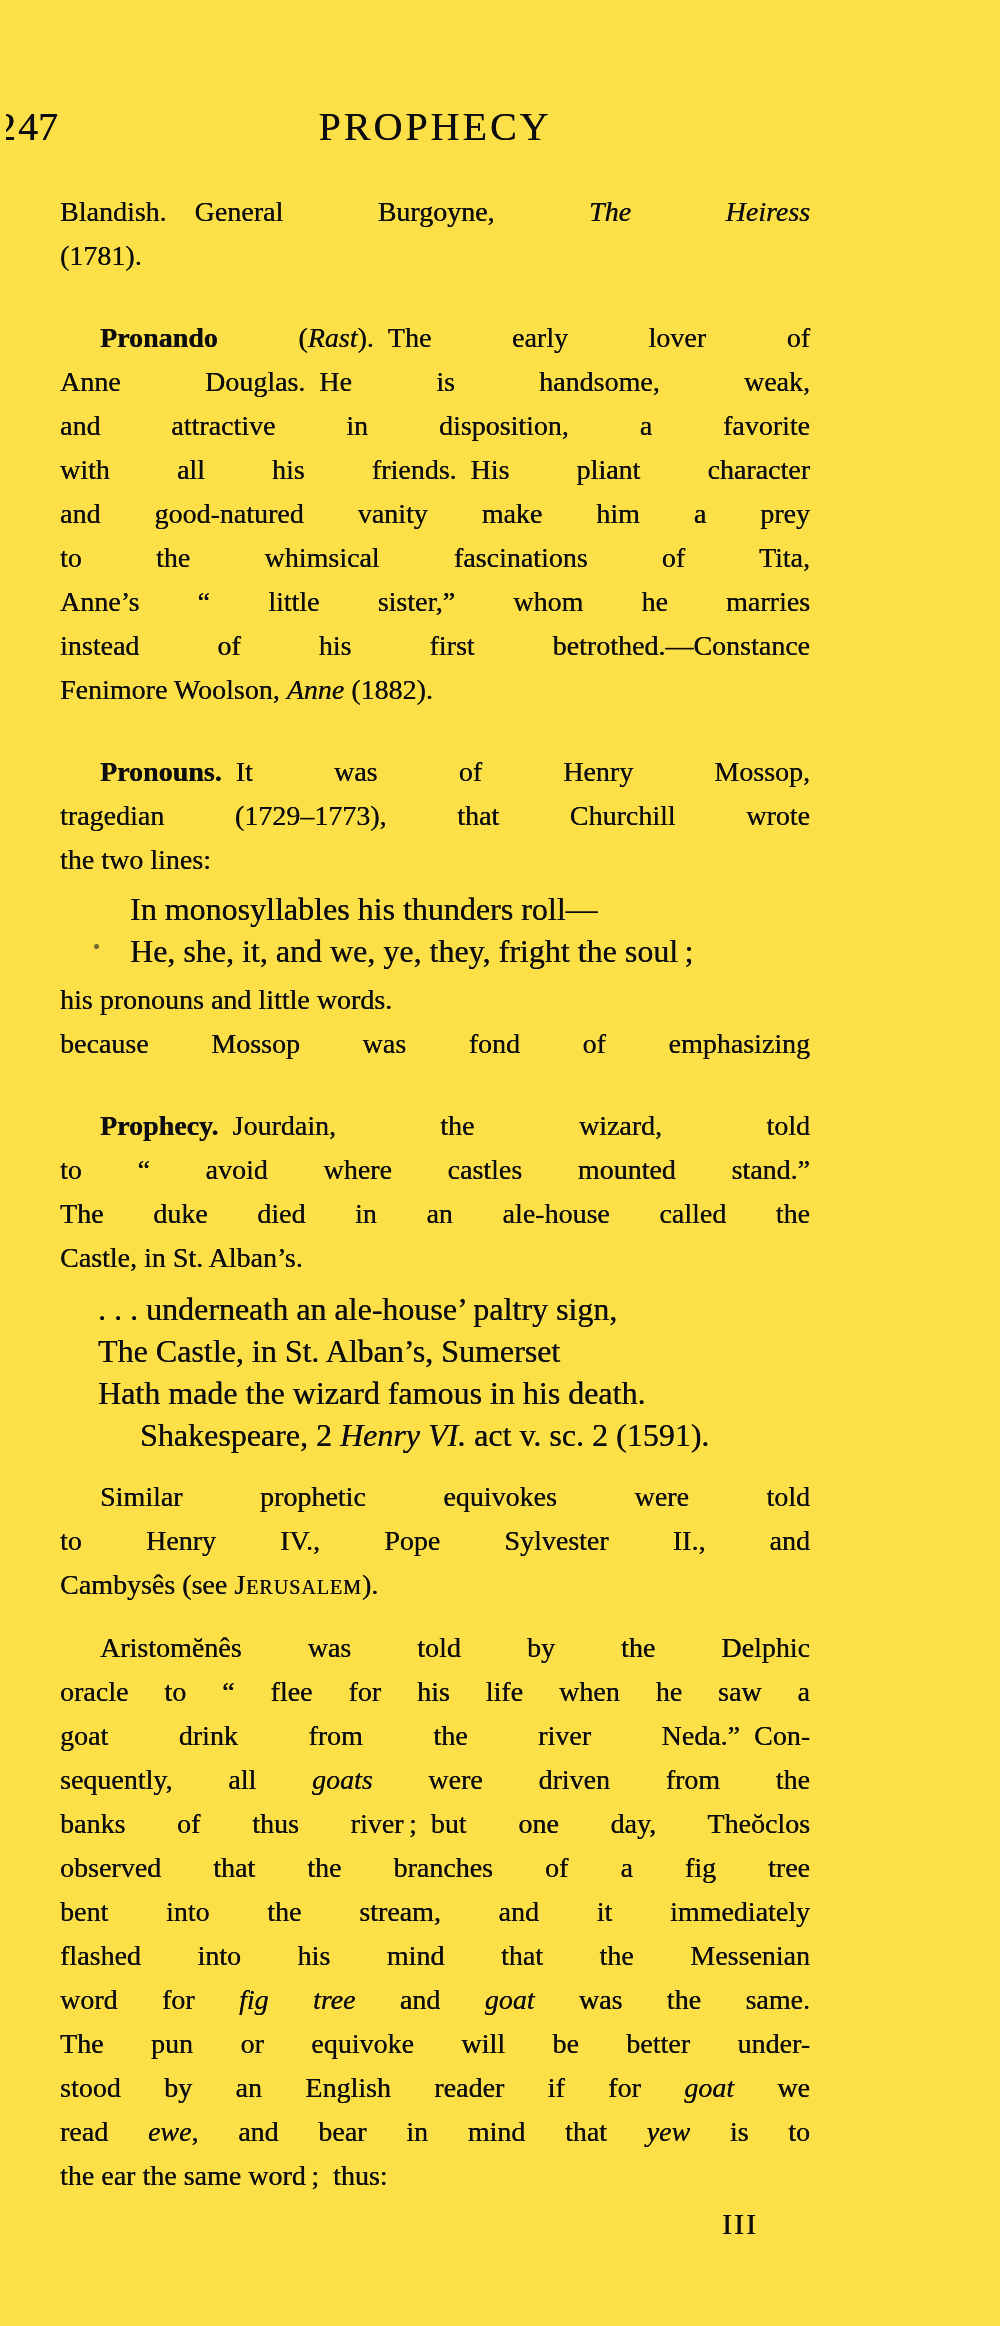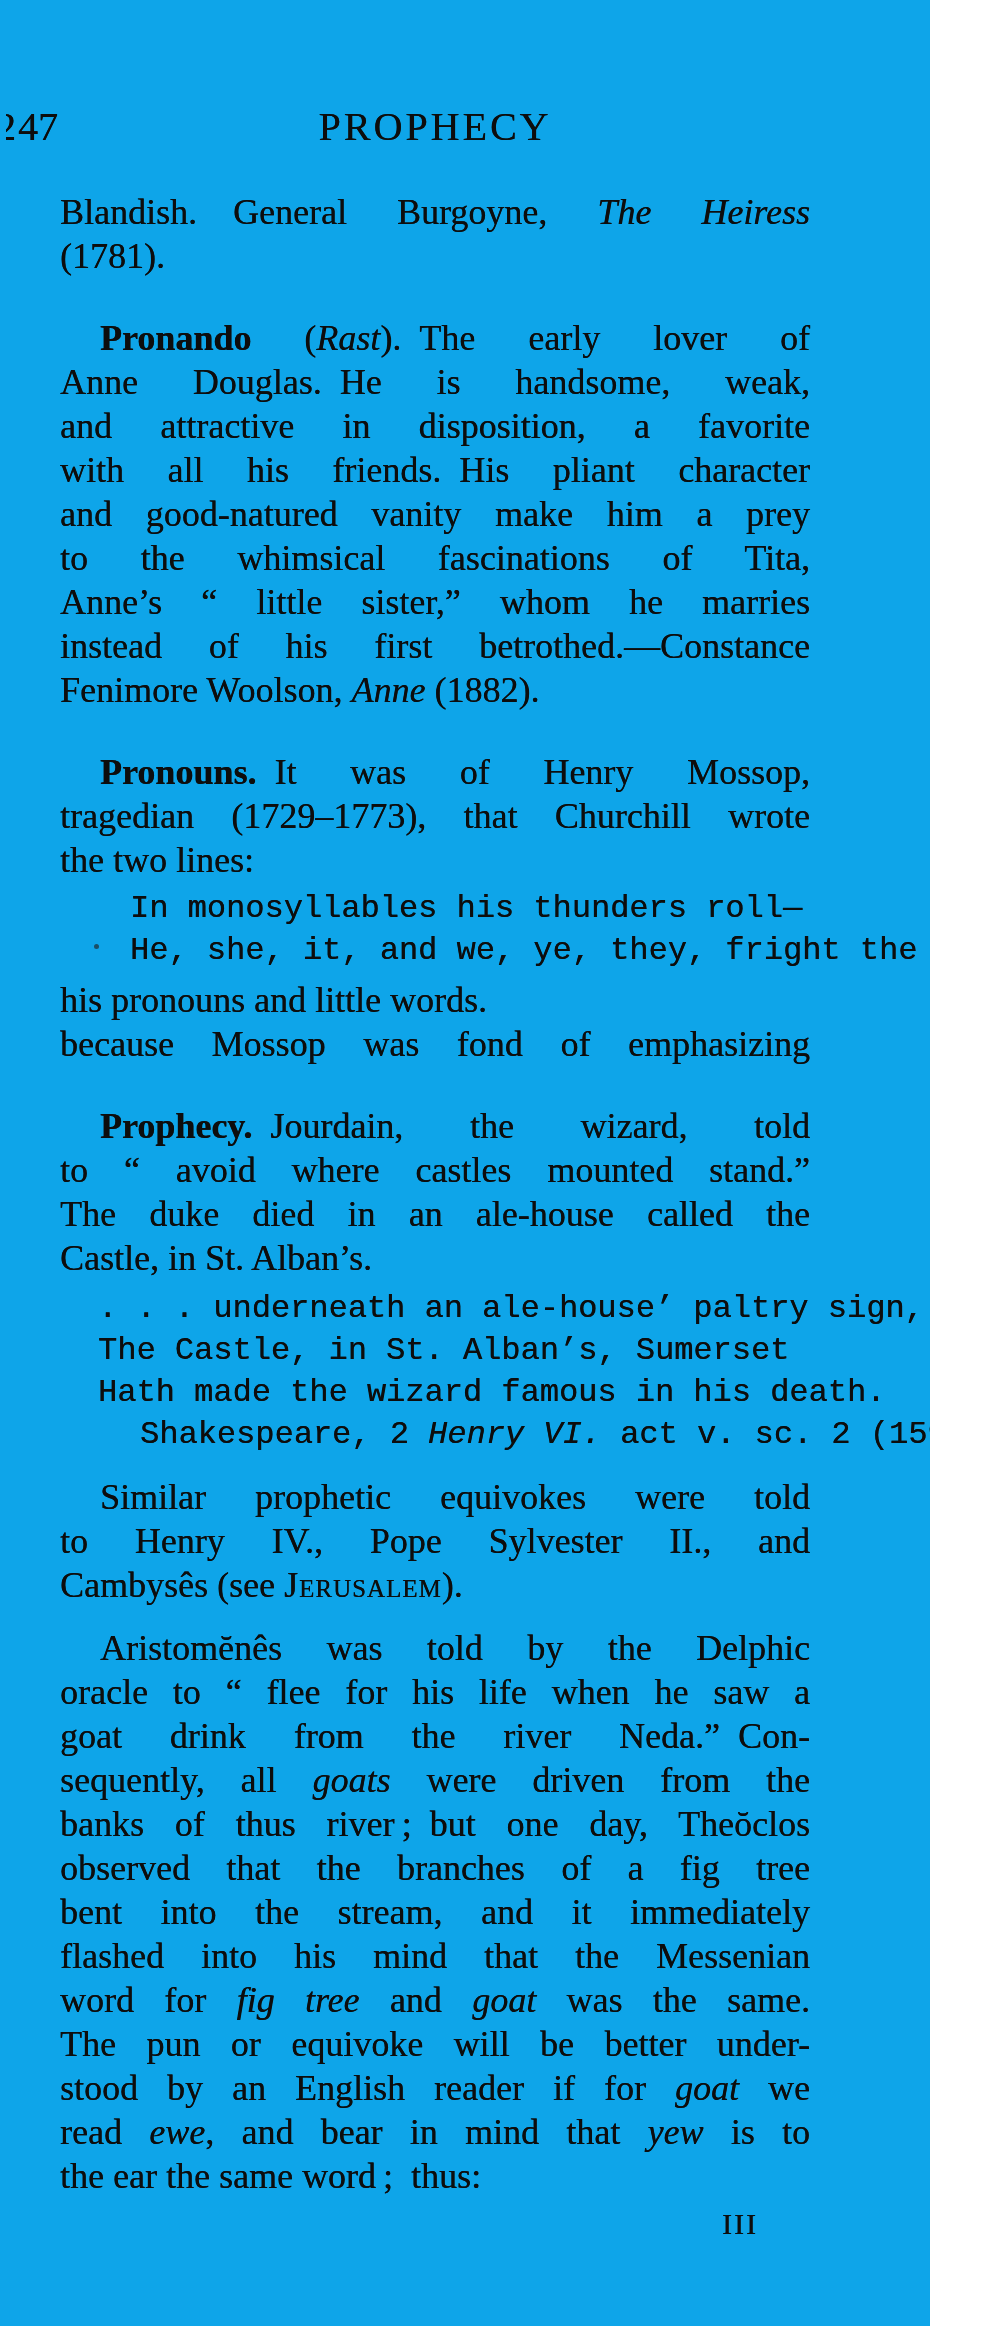--- a/index.html
+++ b/index.html
@@ -1,32 +1,32 @@
 <!DOCTYPE html>
 <html><head>
 <meta charset="utf-8">
 <style>
   html,body { margin:0; padding:0; background:#ffffff; }
   .page {
-    position:relative; width:930px; height:2326px; overflow:hidden;
-    background:#0ea5e9; color:#0d0d0d;
+    position:relative; width:1000px; height:2326px; overflow:hidden;
+    background:#fde047; color:#0d0d0d;
     font-family:"Liberation Serif", serif;
     text-shadow:0.3px 0 0 #111;
   }
   .header { position:relative; padding-top:104px; height:50px; }
   .pgnum { position:absolute; left:6px; top:104px; font-size:40px; line-height:46px; }
   .pg-clip { display:inline-block; width:12px; overflow:hidden; vertical-align:bottom; }
   .pg-clip-inner { display:inline-block; margin-left:-10px; }
   .title { width:750px; margin-left:60px; text-align:center; font-size:40px; line-height:46px; letter-spacing:3px; }
   .body { width:750px; margin-left:60px; }
-  section { font-size:36px; line-height:44px; }
+  section { font-size:28px; line-height:44px; }
   .tline { text-align:justify; text-align-last:justify; }
   .tline.last { text-align-last:left; }
   .ind .tline:first-child { text-indent:40px;margin-top:19px; }
-  .noju .tline { text-align:right; text-align-last:left; white-space:nowrap;font-family:Liberation Mono, monospace; }
+  .noju .tline { text-align:right; text-align-last:left; white-space:nowrap; }
   .g36 { margin-top:36px; }
   .g38 { margin-top:38px; }
   .verse { font-size:32px; line-height:42px; padding-left:70px; margin:6px 0 6px 0; position:relative; }
   .quote { font-size:32px; line-height:42px; padding-left:38px; margin:8px 0 6px 0; }
   .quote .tline.attr { padding-left:42px; }
   .s-b { font-weight:bold; }
   .s-i { font-style:italic; }
   .s-sc { font-variant:small-caps; letter-spacing:1px;margin-top:16px; }
   .speck { position:absolute; left:34px; top:56px; width:5px; height:5px; background:#222; border-radius:50%; opacity:0.65; }
   .sig { width:750px; margin-left:60px; box-sizing:border-box; text-align:right; padding-right:52px; font-size:30px; line-height:44px; letter-spacing:2px; margin-top:4px; }

